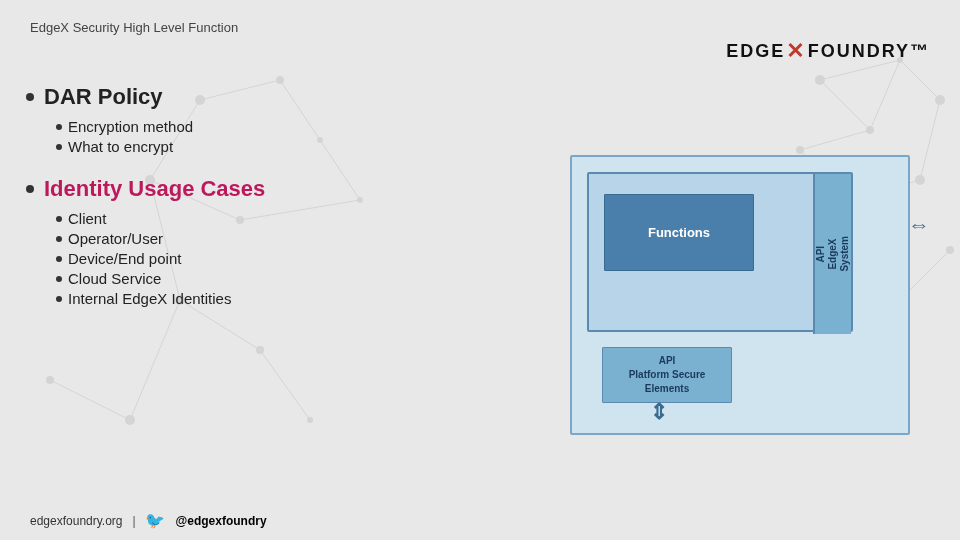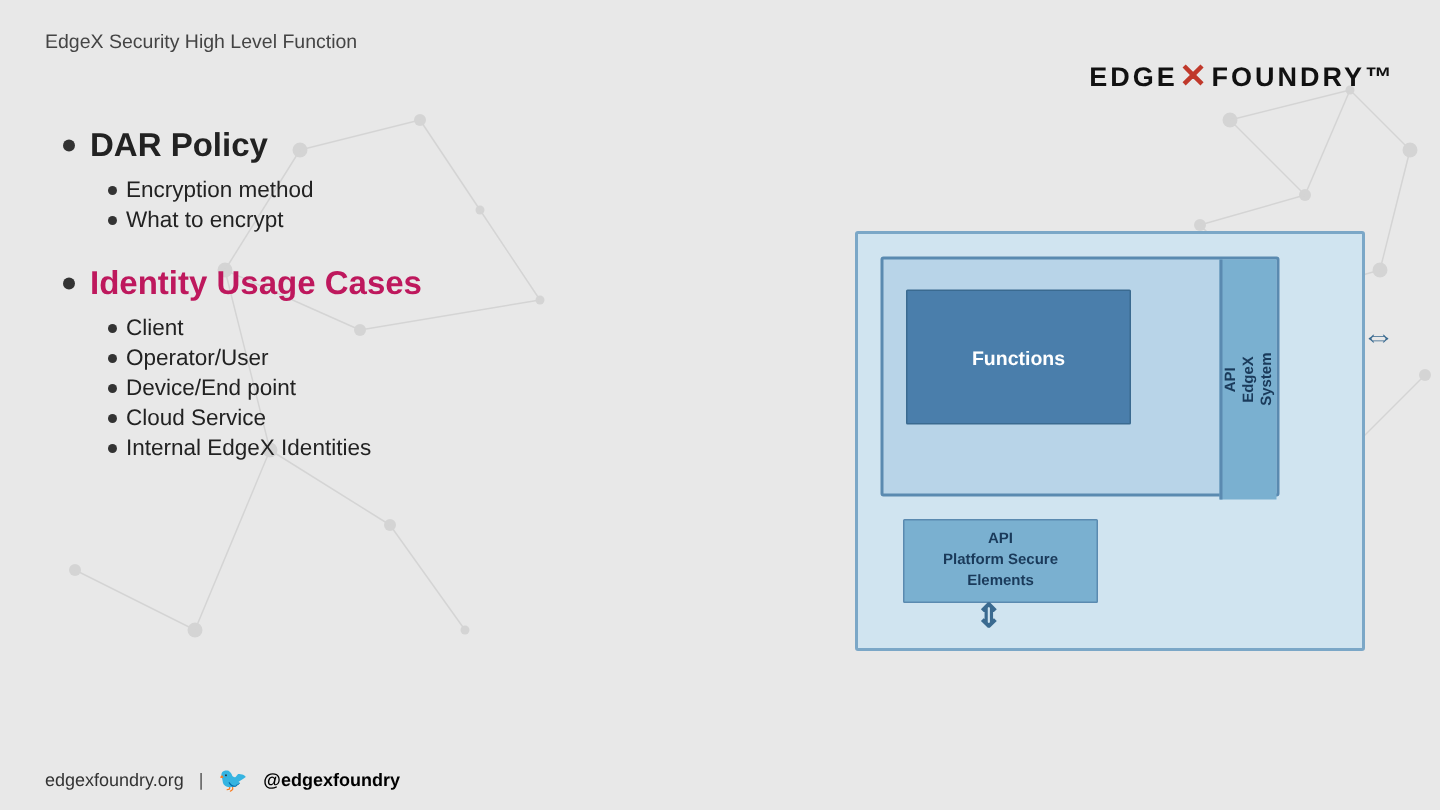--- a/index.html
+++ b/index.html
@@ -76,21 +76,21 @@
       font-size: 22px;
       font-weight: 900;
       margin: 0 1px;
     }
     .logo-foundry { color: #111; }
 
     
     .main {
       display: flex;
       flex: 1;
-      padding: 10px 30px 10px 42px;
+      padding: 10px 30px 10px 26px;
     }
 
     
     .left-panel {
       flex: 1;
       display: flex;
       flex-direction: column;
       justify-content: flex-start;
       padding-top: 10px;
     }
@@ -176,21 +176,21 @@
       border: 2px solid #5a8ab0;
       background: #b8d4e8;
       border-radius: 2px;
     }
 
     .functions-box {
       position: absolute;
       top: 20px;
       left: 15px;
       width: 150px;
-      height: 90px;
+      height: 77px;
       background: #4a7eab;
       border: 1px solid #3a6a90;
       display: flex;
       align-items: center;
       justify-content: center;
       border-radius: 1px;
     }
 
     .functions-label {
       color: white;

